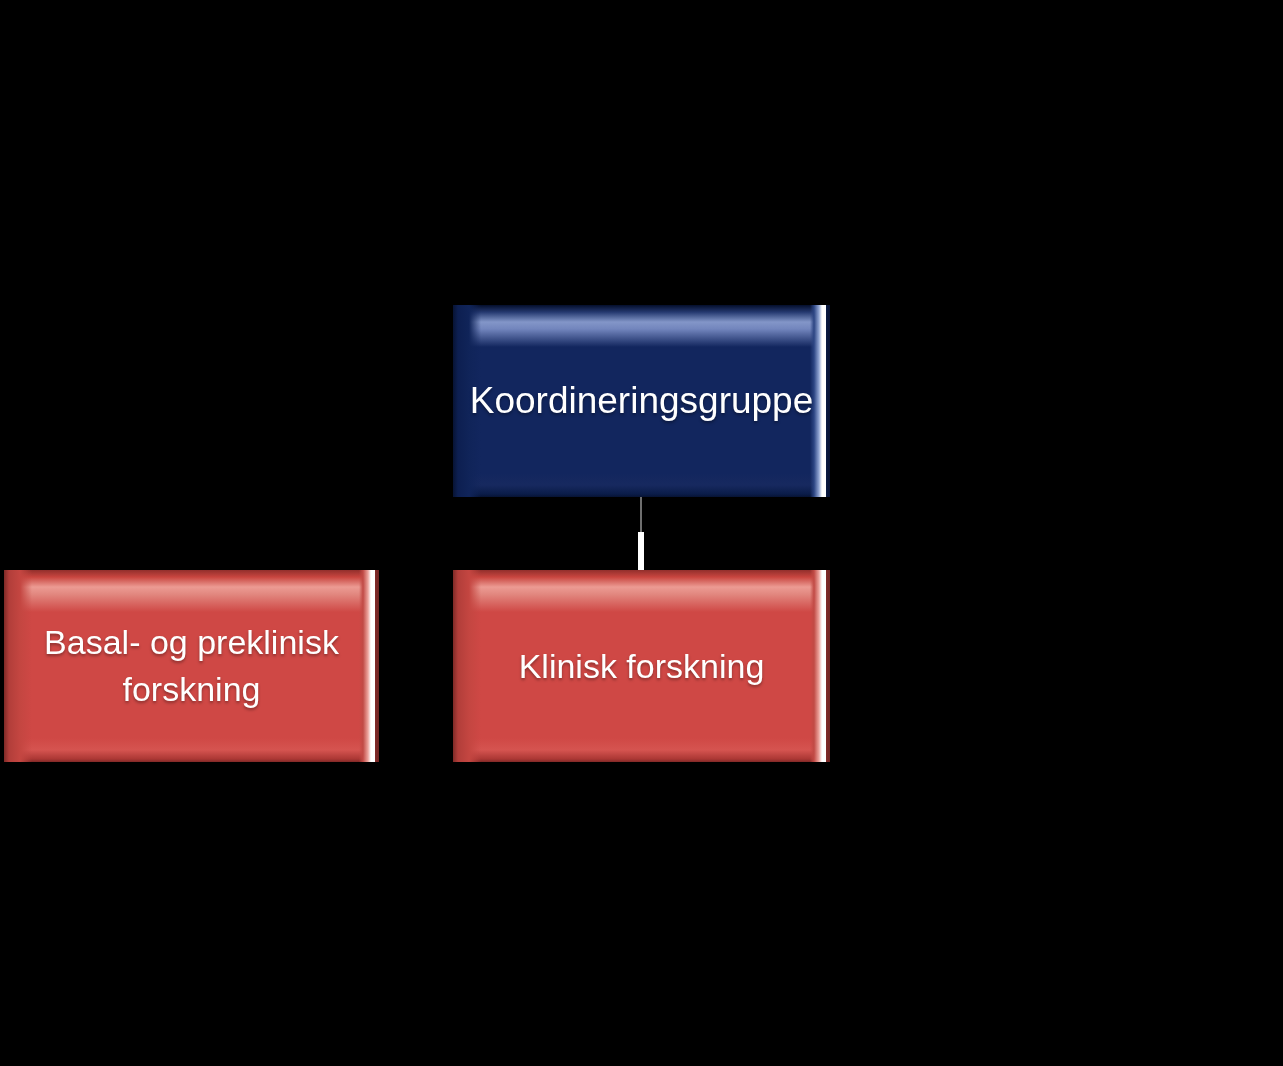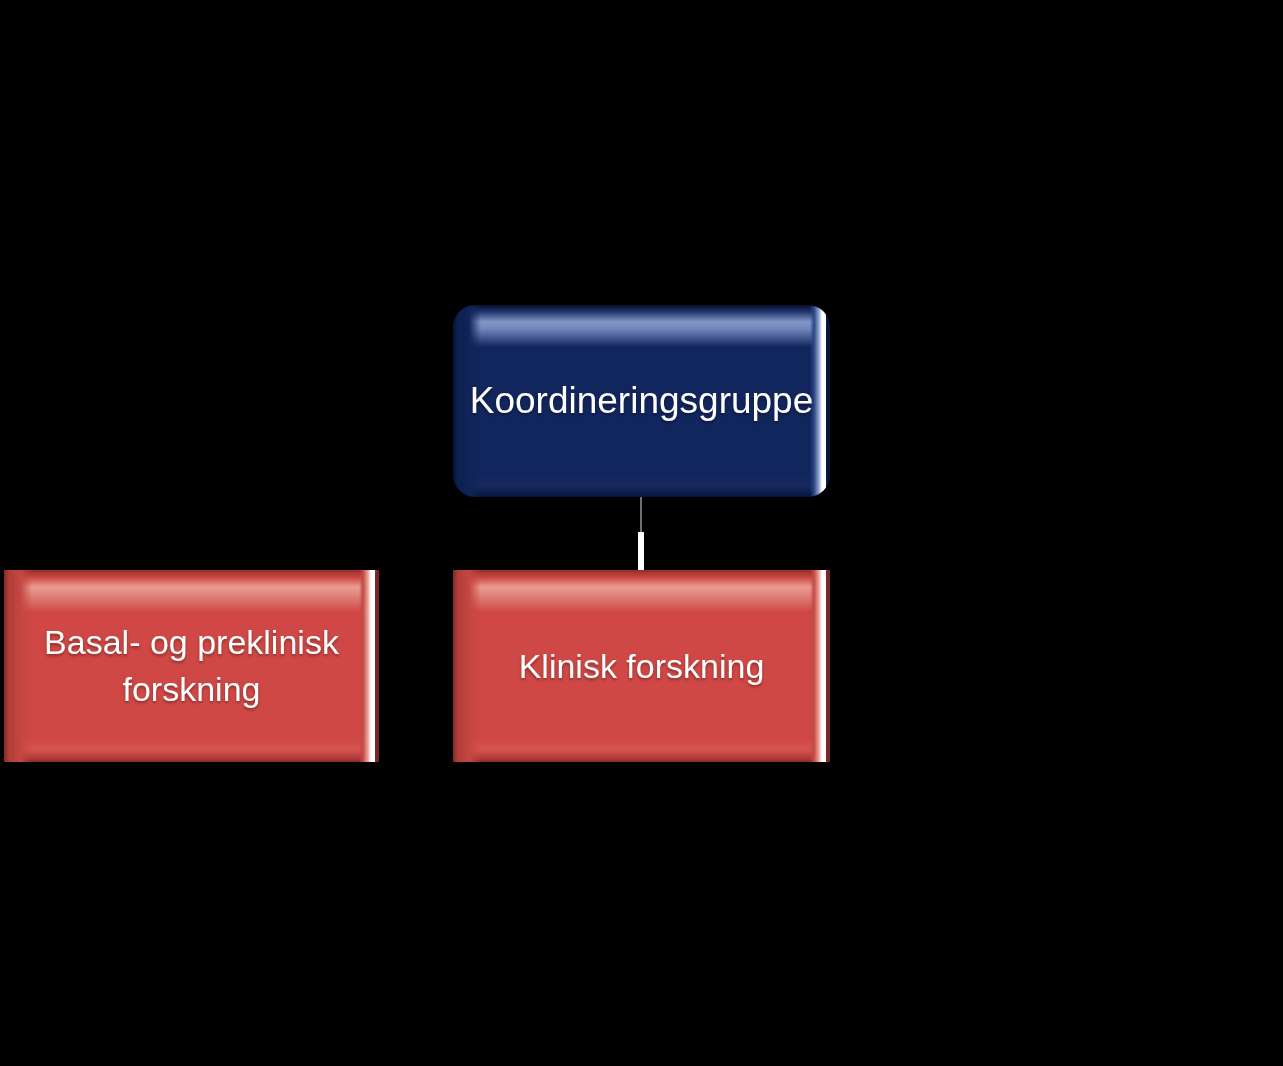--- a/index.html
+++ b/index.html
@@ -40,21 +40,20 @@
         #ffffff calc(100% - 4px),
         #0a1b44 calc(100% - 4px),
         #071232 100%),
       linear-gradient(to right,
         #071334 0, #0d1f51 5px, #102459 16px, rgba(18,38,94,0) 28px),
       linear-gradient(to bottom,
         #040e2b 0, #24386f 7px, #8396c8 17px, #7285bd 24px, rgba(18,38,94,0) 42px),
       linear-gradient(to top,
         #071333 0, #0a1c49 3px, #17295f 12px, rgba(18,38,94,0) 24px),
       var(--root-fill, #12265e);
-    border-radius: 22px;
   }
   .node-red {
     background:
       linear-gradient(to right,
         rgba(0,0,0,0) calc(100% - 20px),
         #c14a45 calc(100% - 16px),
         #eda59e calc(100% - 11px),
         #ffffff calc(100% - 8px),
         #ffffff calc(100% - 4px),
         #812a28 calc(100% - 4px),

